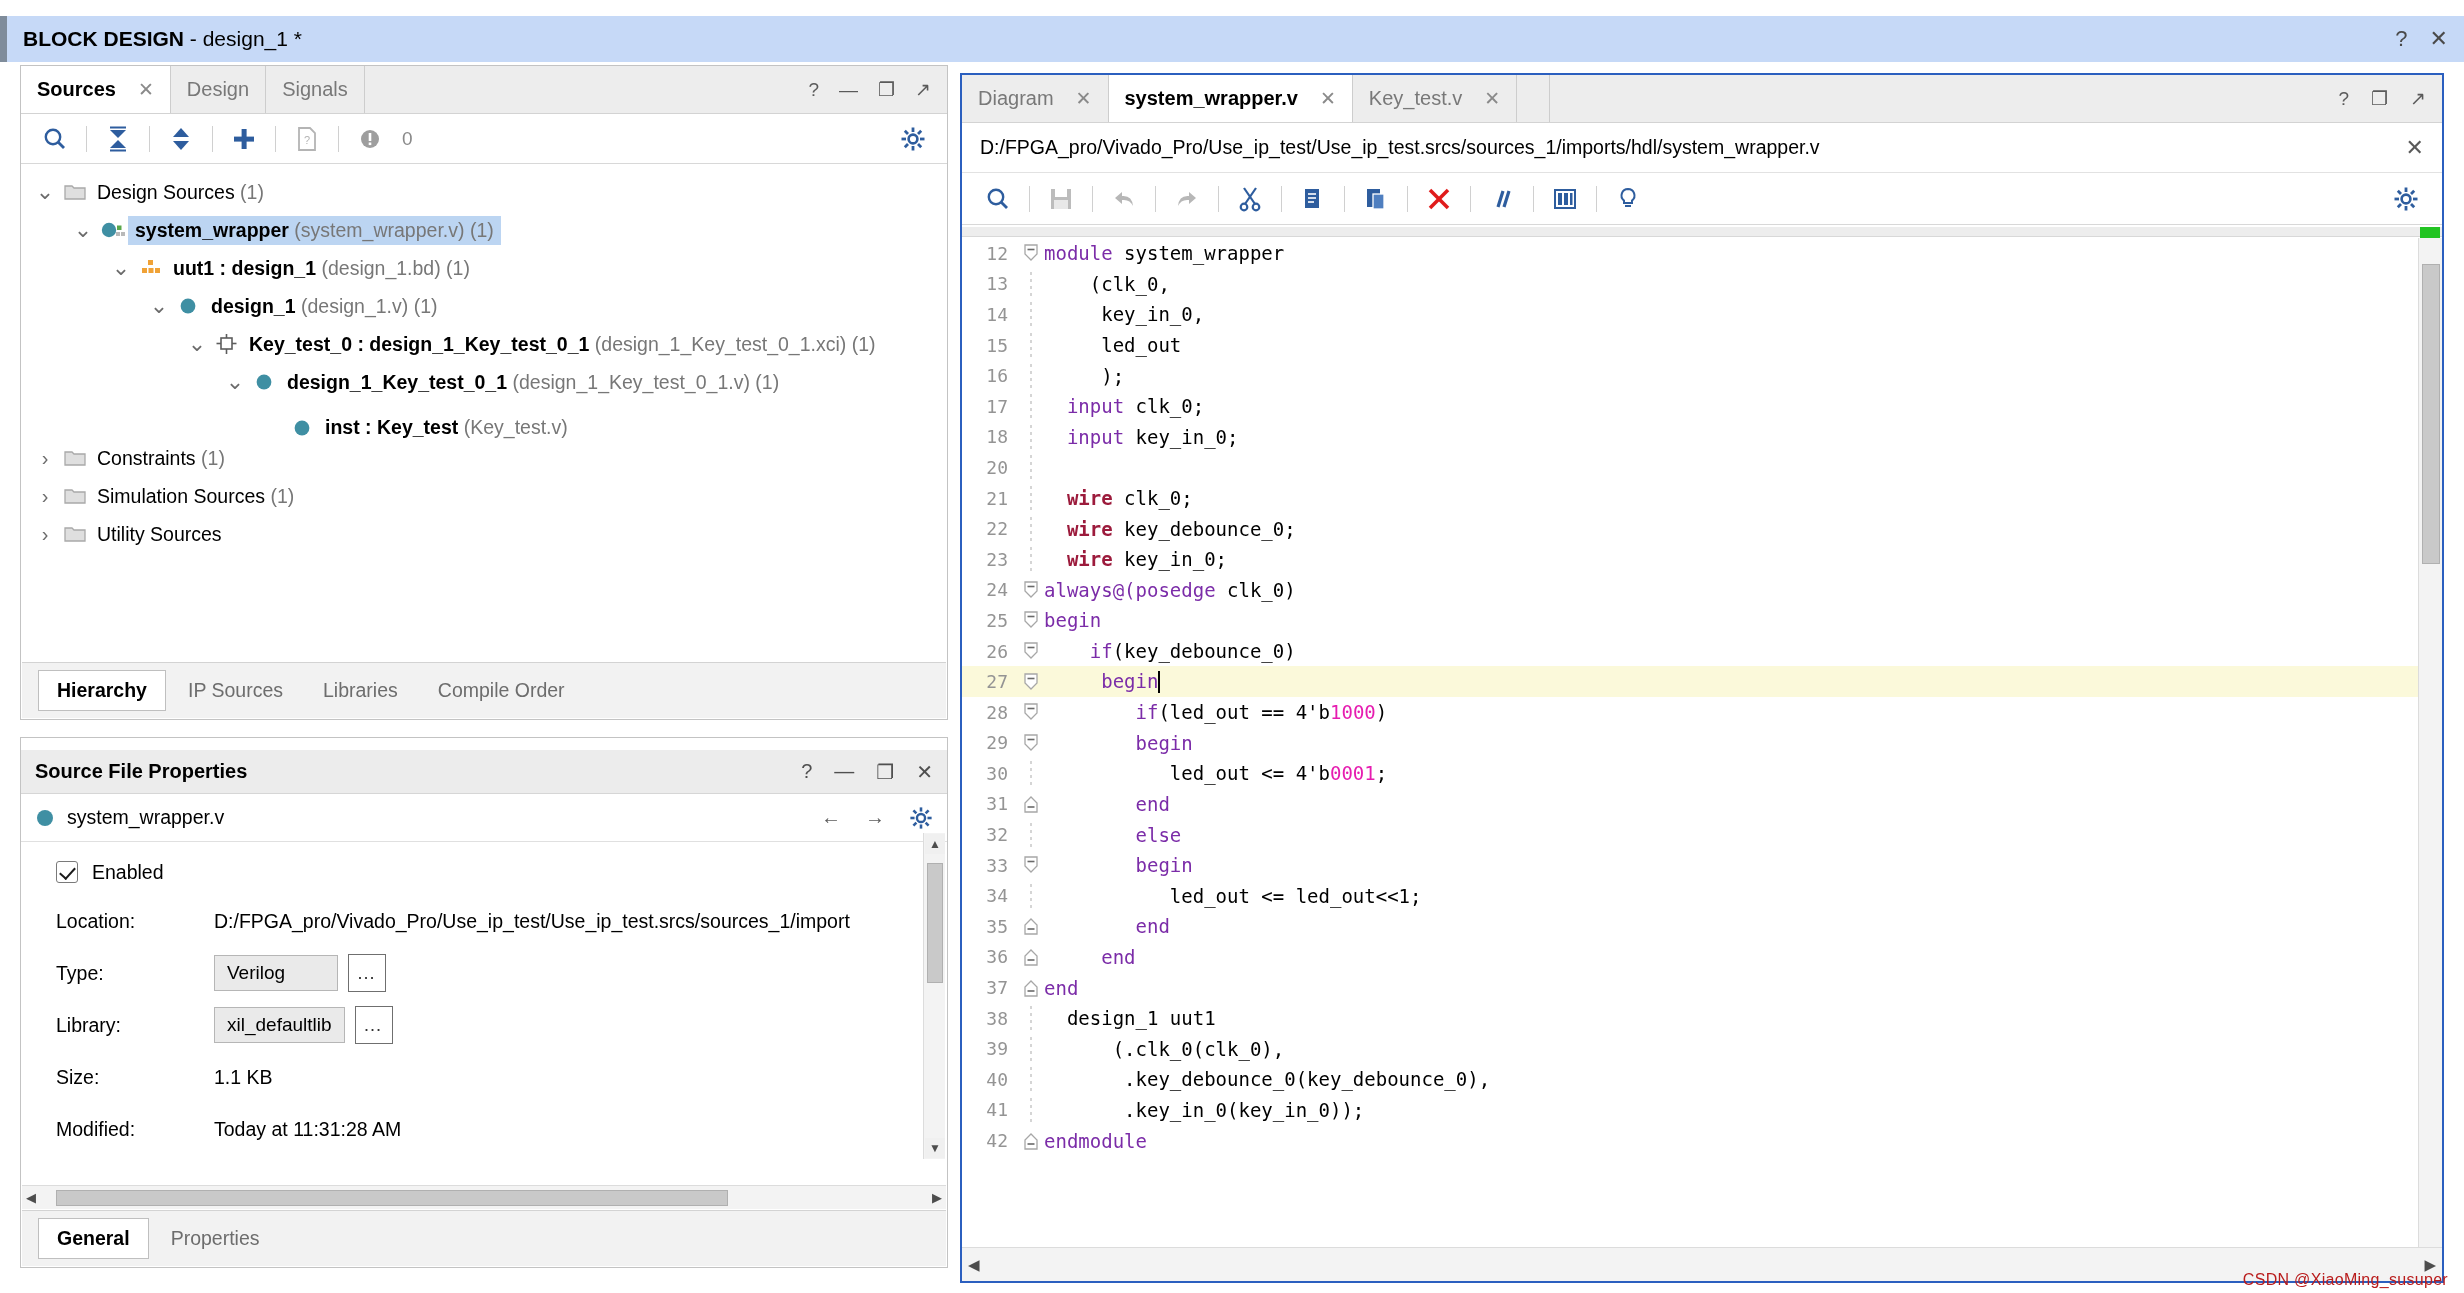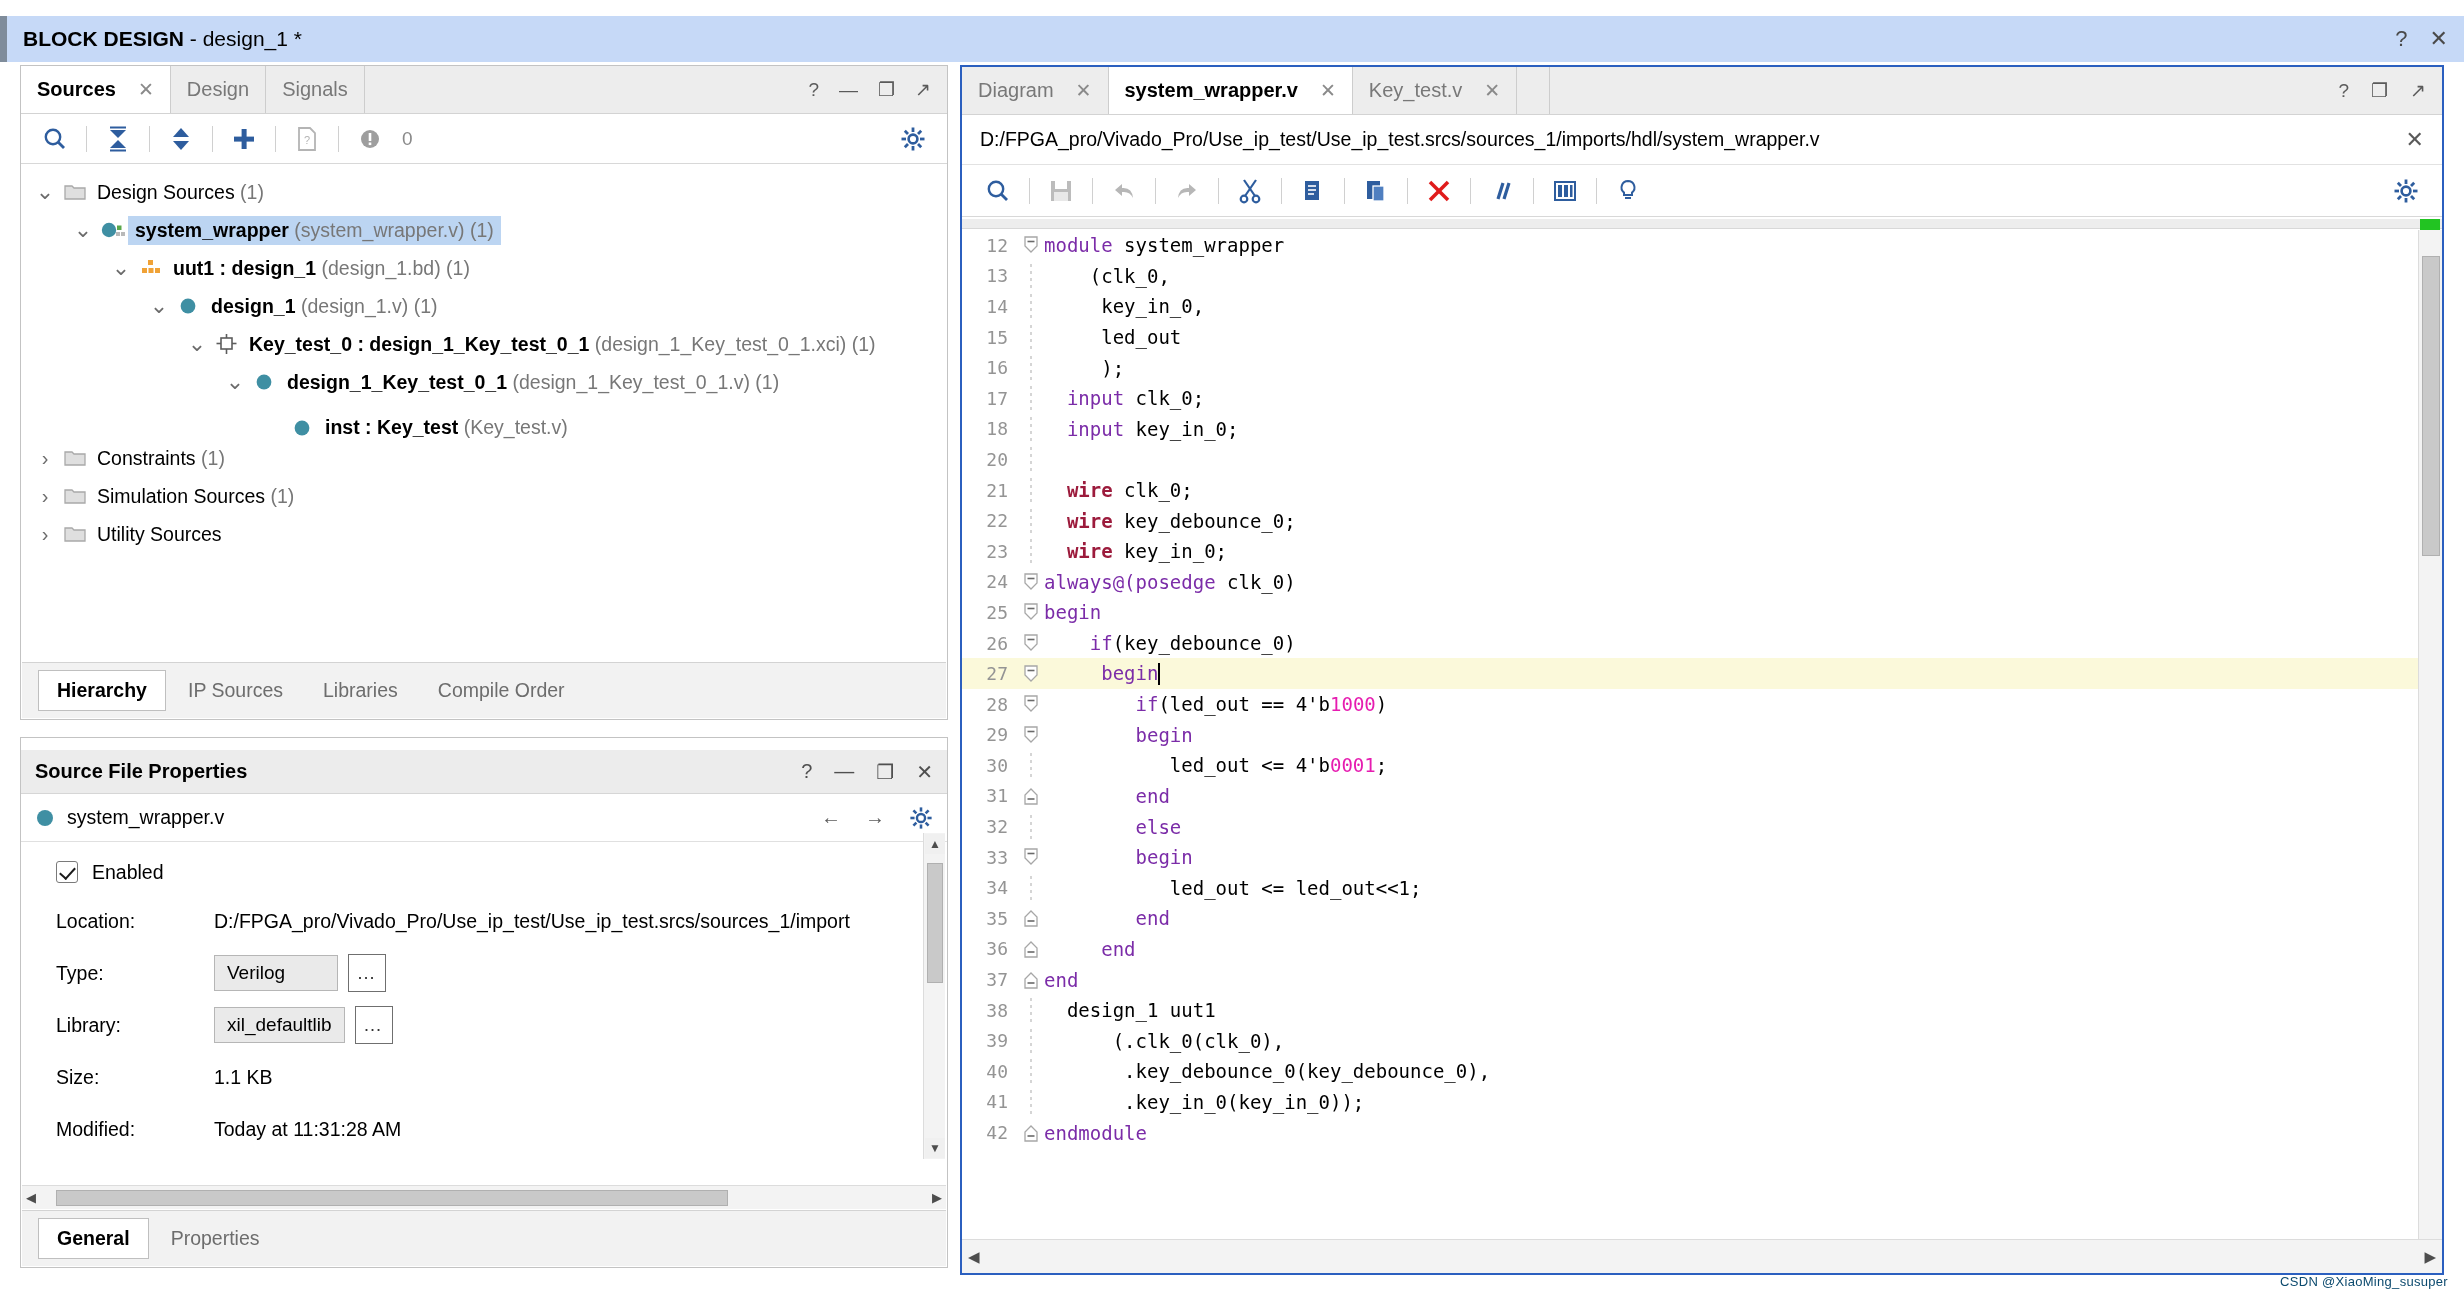--- a/index.html
+++ b/index.html
@@ -158,21 +158,21 @@
   }
   #sfp-hscroll .thumb { position: absolute; left: 34px; width: 672px; height: 16px; background: #c9c9c9; border: 1px solid #b0b0b0; }
   #sfp-bottom {
     position: absolute; left: 1px; right: 1px; bottom: 1px; height: 56px;
     background: #f2f2f2; border-top: 1px solid #d3d3d3;
     display: flex; align-items: center; padding-left: 16px; gap: 4px;
   }
 
   
   #editor-panel {
-    position: absolute; left: 960px; top: 65px; width: 1484px; height: 1210px;
+    position: absolute; left: 960px; top: 73px; width: 1484px; height: 1210px;
     border: 2px solid #2b5fbf; background: #fff;
   }
   #ed-tabs {
     height: 48px; background: #ededed; display: flex; align-items: stretch;
     border-bottom: 1px solid #d3d3d3;
   }
   #ed-tabs .hdr-icons {
     display: flex; align-items: center; gap: 22px; padding: 0 16px;
     color: #5a5a5a; font-size: 19px; margin-left: auto;
   }
@@ -221,21 +221,21 @@
   }
   #code-vscroll .thumb { position: absolute; left: 3px; top: 26px; width: 18px; height: 300px; background: #c9c9c9; border: 1px solid #b0b0b0; }
   #code-topmark { position: absolute; right: 2px; top: 0; width: 20px; height: 12px; background: #22c422; }
   #code-hscroll {
     position: absolute; left: 0; right: 0; bottom: 0; height: 34px;
     background: #f3f3f3; border-top: 1px solid #dcdcdc; display: flex;
     align-items: center; justify-content: space-between; padding: 0 6px;
     color: #4d4d4d; font-size: 15px;
   }
   #watermark {
-    position: absolute; right: 16px; bottom: 4px; color: #0c4a6e; font-size: 13px;
+    position: absolute; right: 16px; bottom: 4px; color: #b91c1c; font-size: 16px;
     letter-spacing: .3px;
   }
   svg { display: block; }
 </style>
 </head>
 <body>
 
 <div id="titlebar">
   <div class="accent"></div>
   <div class="tt">

